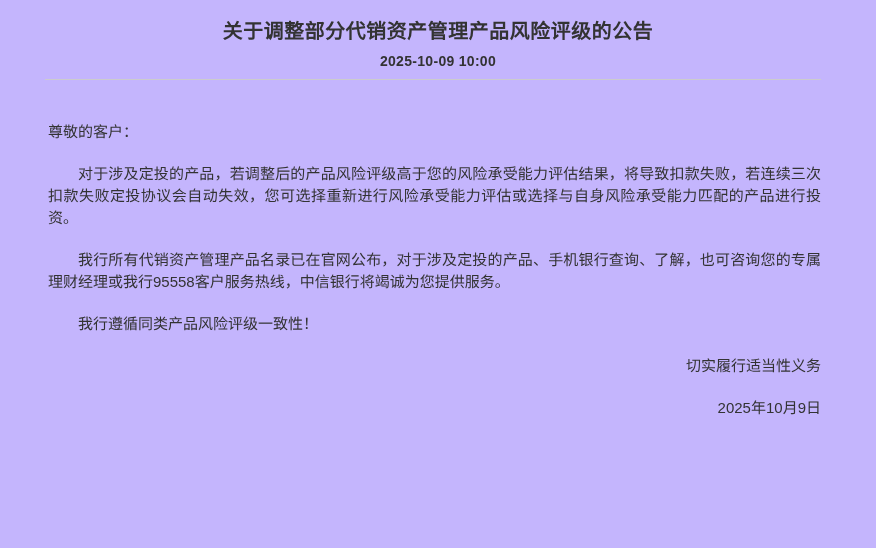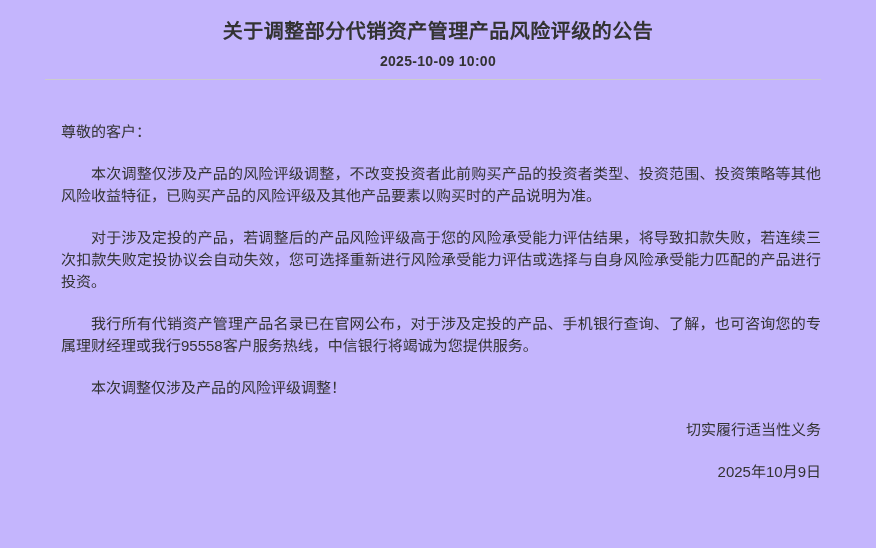--- a/index.html
+++ b/index.html
@@ -41,21 +41,21 @@
     border-top: 1px solid #cccccc;
   }
   .article {
     margin: 41px 55px 0 45px;
     font-size: 15px;
     line-height: 22px;
     color: #333333;
     text-align: justify;
   }
   .article p {
-    margin: 0 0 20px 16px;
+    margin: 0 0 20px 3px;
   }
   .indent {
     text-indent: 2em;
   }
   .sign-block p {
     text-align: right;
   }
 </style>
 </head>
 <body>
@@ -67,27 +67,26 @@
     <div class="pub-date">2025-10-09 10:00</div>
   </div>
 
   <div class="divider"></div>
 
   <div class="article">
 
     <p>尊敬的客户：</p>
 
 
-    <p class="indent">本次调整仅涉及产品的风险评级调整，不改变投资者此前购买产品的投资者类型、投资范围、投资策略等其他风险收益特征，已购买产品的风险评级及其他产品要素以购买时的产品说明为准。</p>
 
     <p class="indent">对于涉及定投的产品，若调整后的产品风险评级高于您的风险承受能力评估结果，将导致扣款失败，若连续三次扣款失败定投协议会自动失效，您可选择重新进行风险承受能力评估或选择与自身风险承受能力匹配的产品进行投资。</p>
 
     <p class="indent">我行所有代销资产管理产品名录已在官网公布，对于涉及定投的产品、手机银行查询、了解，也可咨询您的专属理财经理或我行95558客户服务热线，中信银行将竭诚为您提供服务。</p>
 
-    <p class="indent">本次调整仅涉及产品的风险评级调整！</p>
+    <p class="indent">我行遵循同类产品风险评级一致性！</p>
 
     <div class="sign-block">
       <p>切实履行适当性义务</p>
       <p>2025年10月9日</p>
     </div>
 
   </div>
 
 </div>
 

